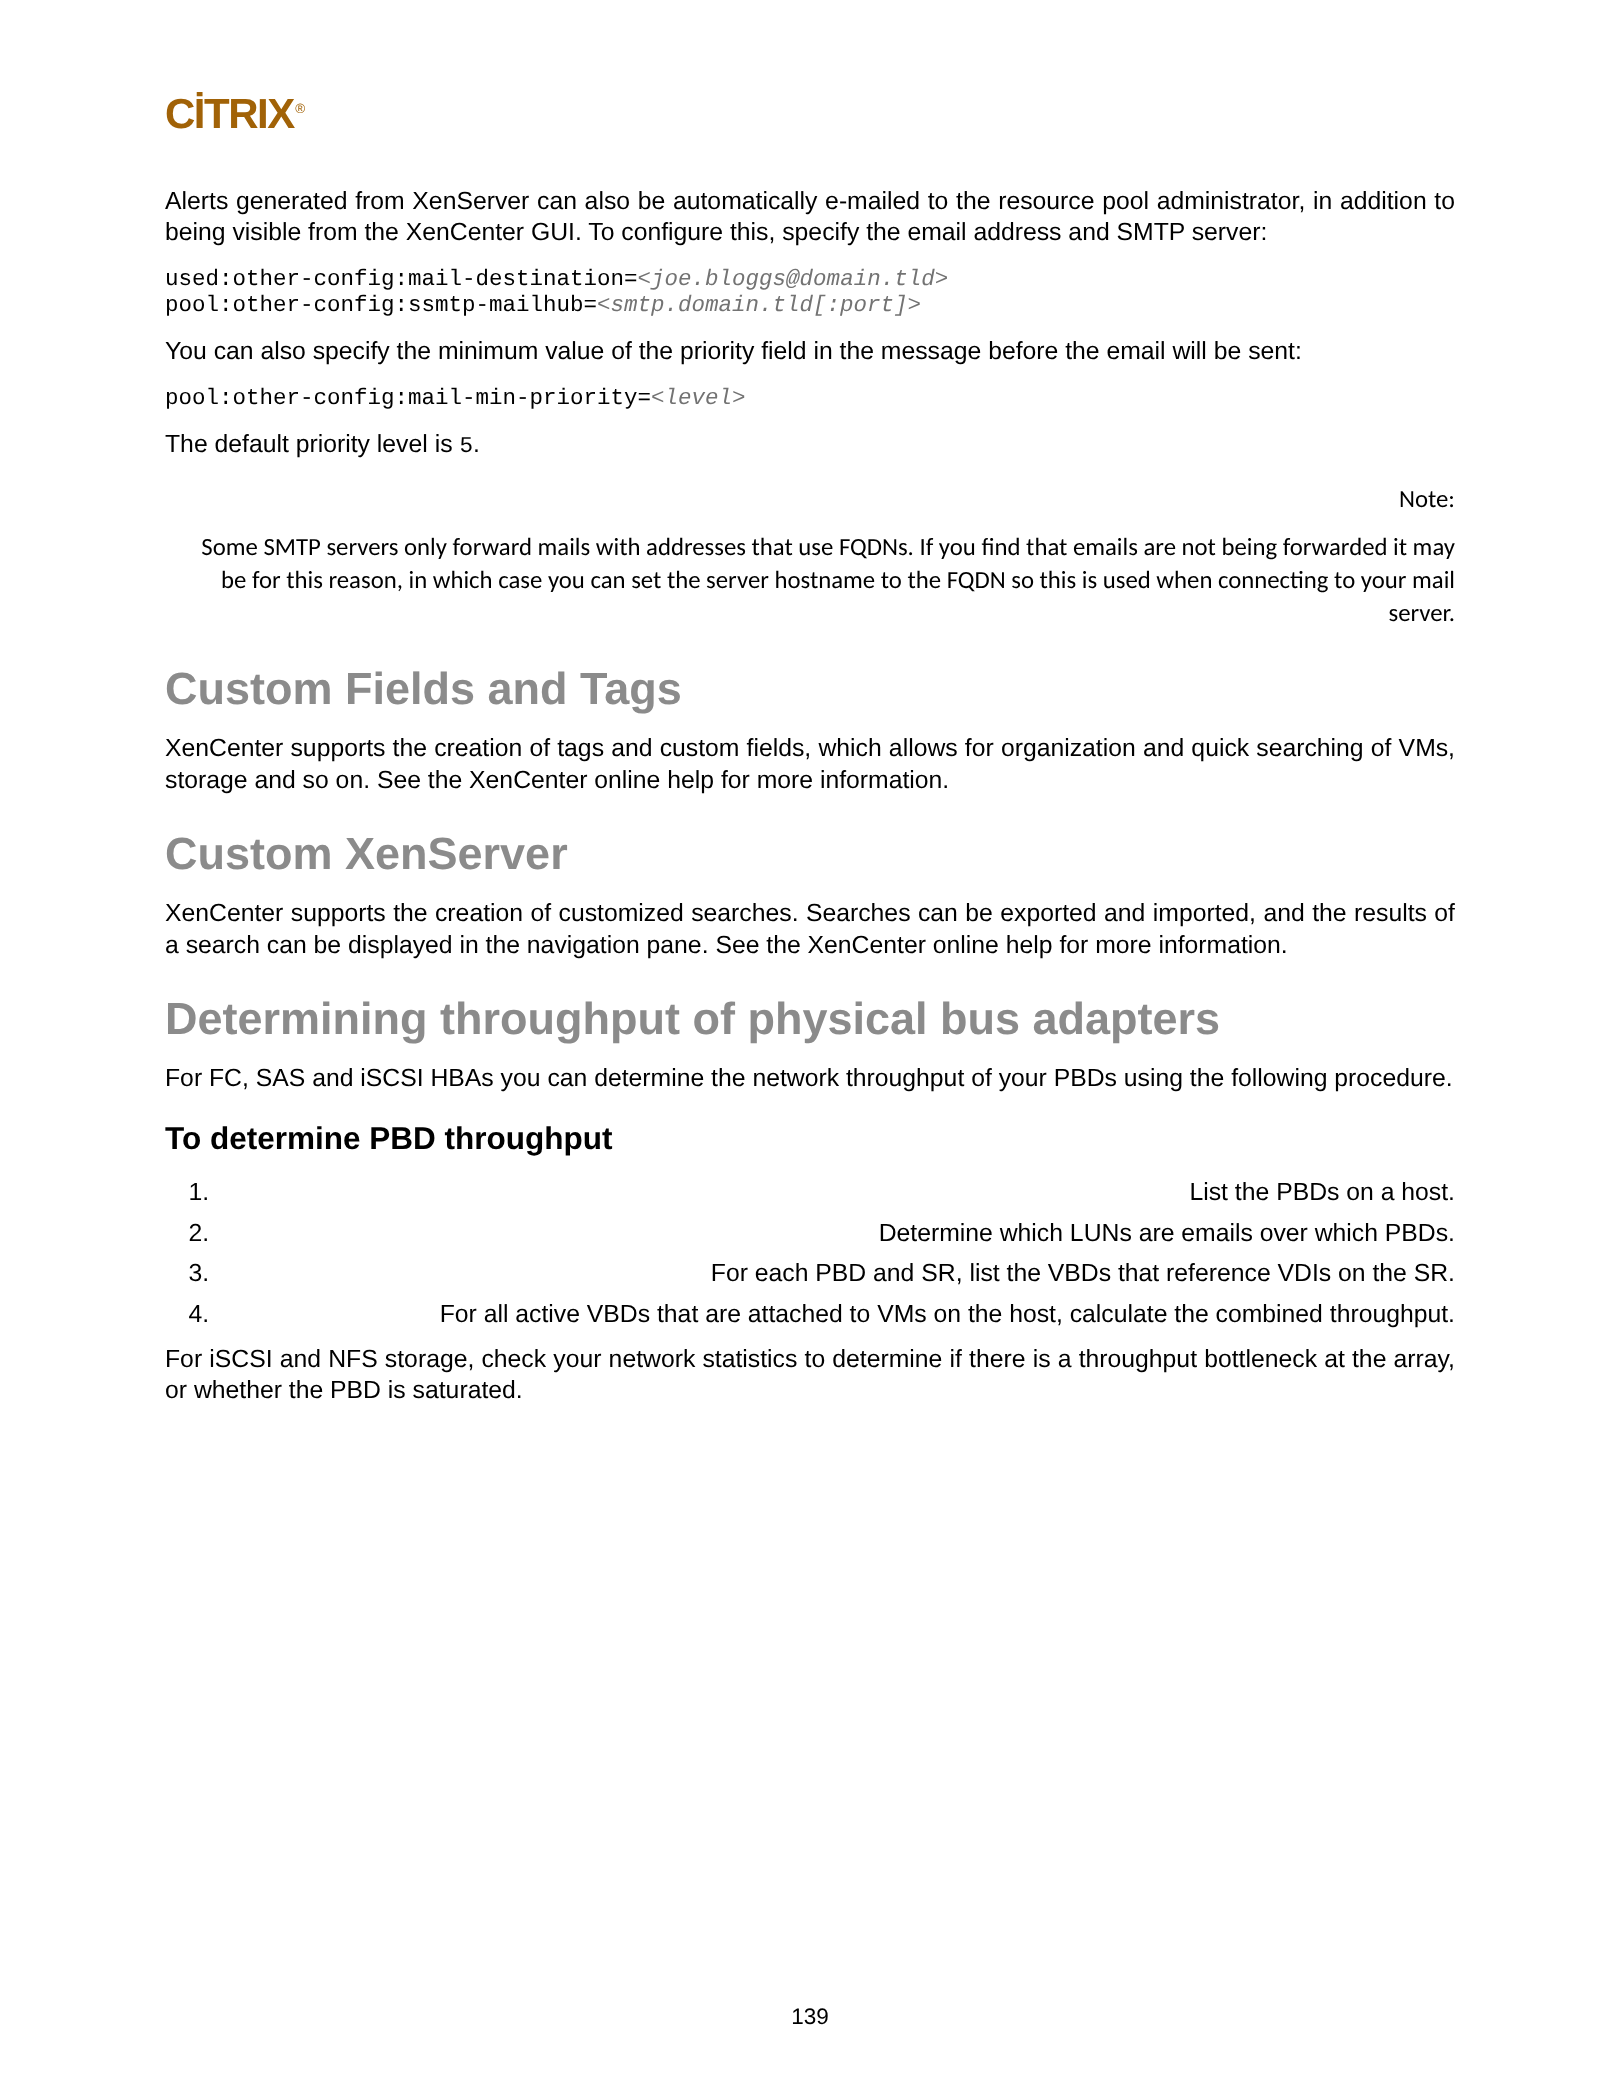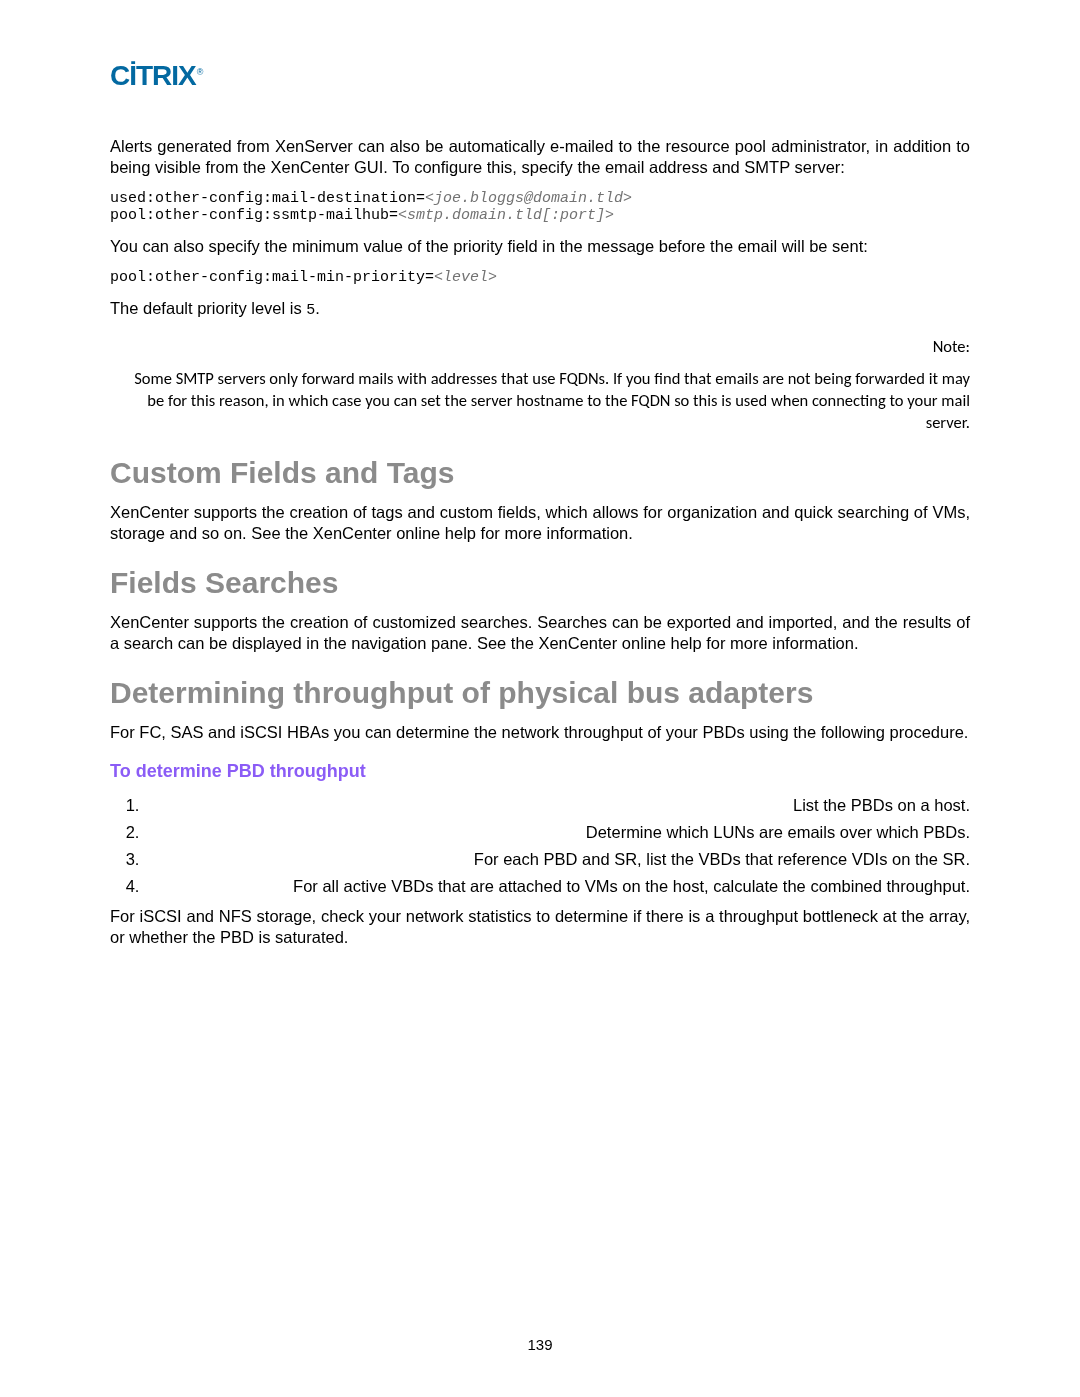--- a/index.html
+++ b/index.html
@@ -9,24 +9,24 @@
       font-size: 16.5px;
       color: #000;
       background: #fff;
       width: 1080px;
       height: 1397px;
       box-sizing: border-box;
     }
     .logo {
       font-family: Arial, sans-serif;
       font-weight: bold;
-      color: #0369a1;
+      color: #a16207;
       font-size: 28px;
       letter-spacing: -1px;
-      margin-bottom: 44px;
+      margin-bottom: 32px;
     }
     .logo .ring {
       font-size: 9px;
       vertical-align: super;
       font-weight: normal;
       margin-left: 1px;
     }
     p.body {
       text-align: justify;
       line-height: 1.28;
@@ -56,22 +56,22 @@
       margin: 4px 0 10px 0;
       text-align: right;
     }
     h2.section {
       font-size: 30px;
       color: #8b8b8b;
       font-weight: bold;
       margin: 22px 0 12px 0;
     }
     h3.sub {
-      font-size: 18px;
-      color: #8b5cf6;
+      font-size: 21px;
+      color: #000000;
       font-weight: bold;
       margin: 18px 0 14px 0;
     }
     ol.steps {
       margin: 10px 0;
       padding-left: 34px;
     }
     ol.steps li {
       padding-left: 8px;
       margin: 8px 0;
@@ -103,21 +103,21 @@
 <p class="body"><span>The default priority level is </span><span class="literal">5</span><span>.</span></p>
 
 <div class="note-block">
   <p>Note:</p>
   <p>Some SMTP servers only forward mails with addresses that use FQDNs. If you find that emails are not being forwarded it may be for this reason, in which case you can set the server hostname to the FQDN so this is used when connecting to your mail server.</p>
 </div>
 
 <h2 class="section">Custom Fields and Tags</h2>
 <p class="body">XenCenter supports the creation of tags and custom fields, which allows for organization and quick searching of VMs, storage and so on. See the XenCenter online help for more information.</p>
 
-<h2 class="section">Fields Searches</h2>
+<h2 class="section">Custom XenServer</h2>
 <p class="body">XenCenter supports the creation of customized searches. Searches can be exported and imported, and the results of a search can be displayed in the navigation pane. See the XenCenter online help for more information.</p>
 
 <h2 class="section">Determining throughput of physical bus adapters</h2>
 <p class="body">For FC, SAS and iSCSI HBAs you can determine the network throughput of your PBDs using the following procedure.</p>
 
 <h3 class="sub">To determine PBD throughput</h3>
 
 <ol class="steps">
   <li>List the PBDs on a host.</li>
   <li>Determine which LUNs are emails over which PBDs.</li>

